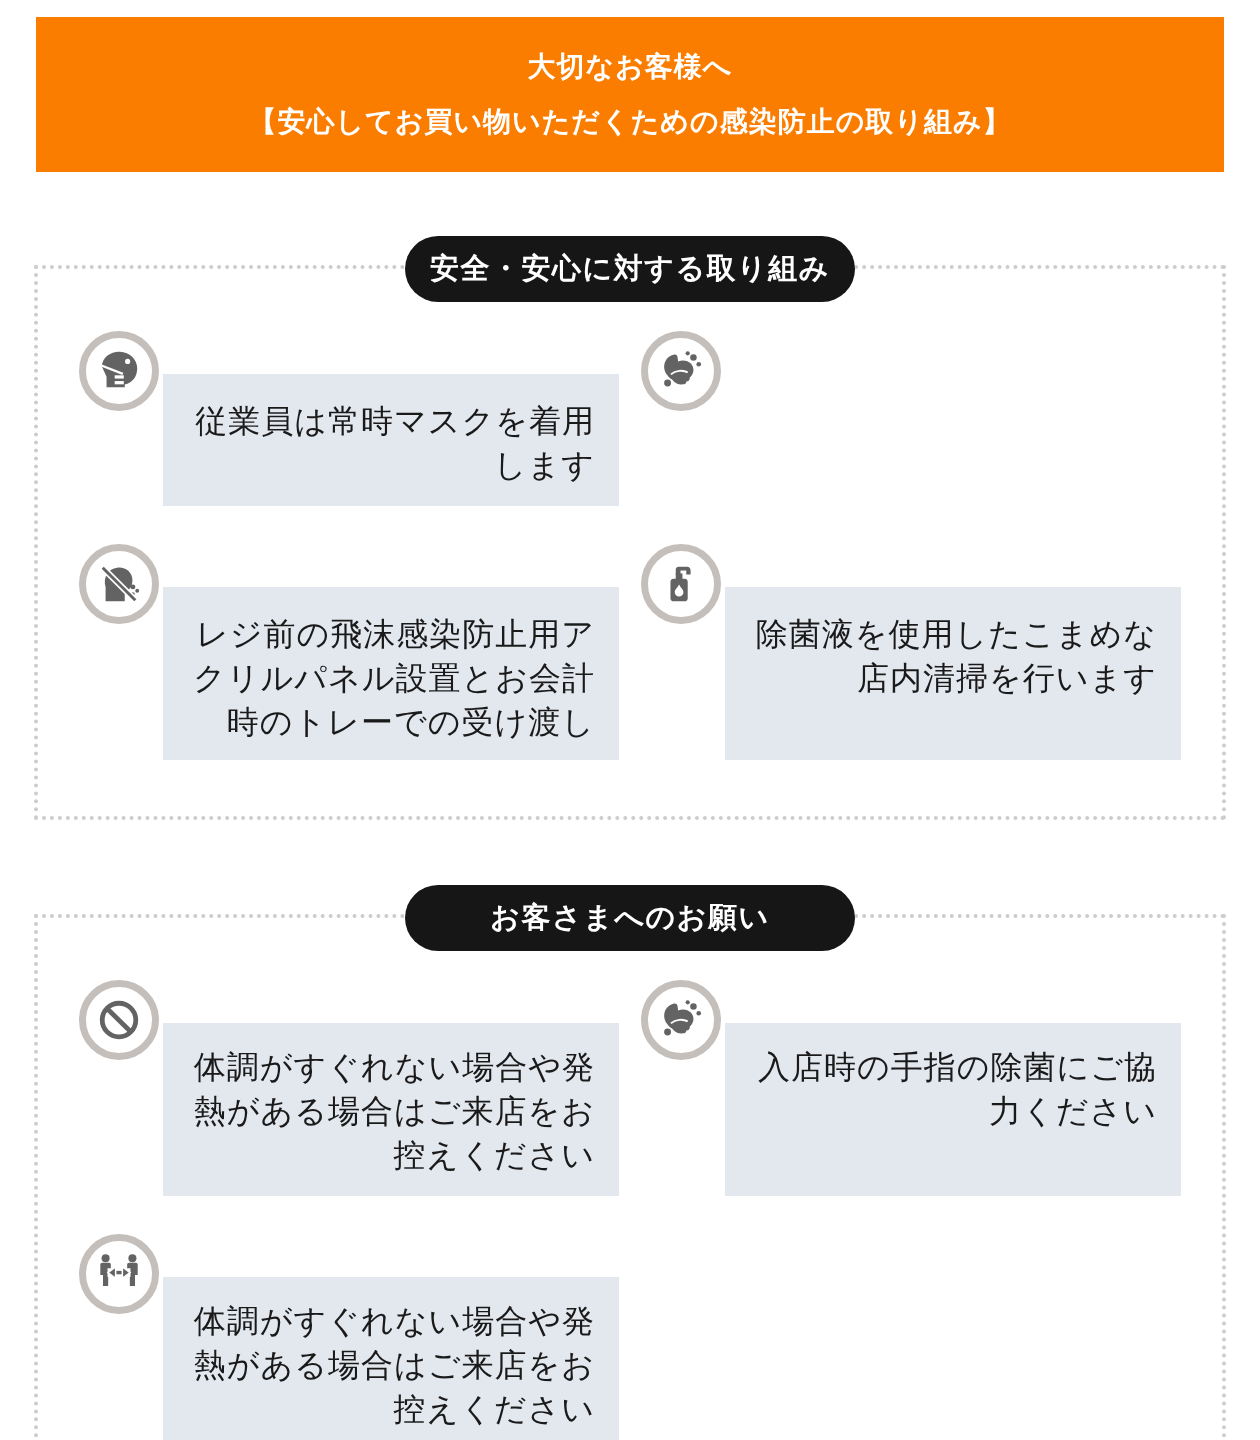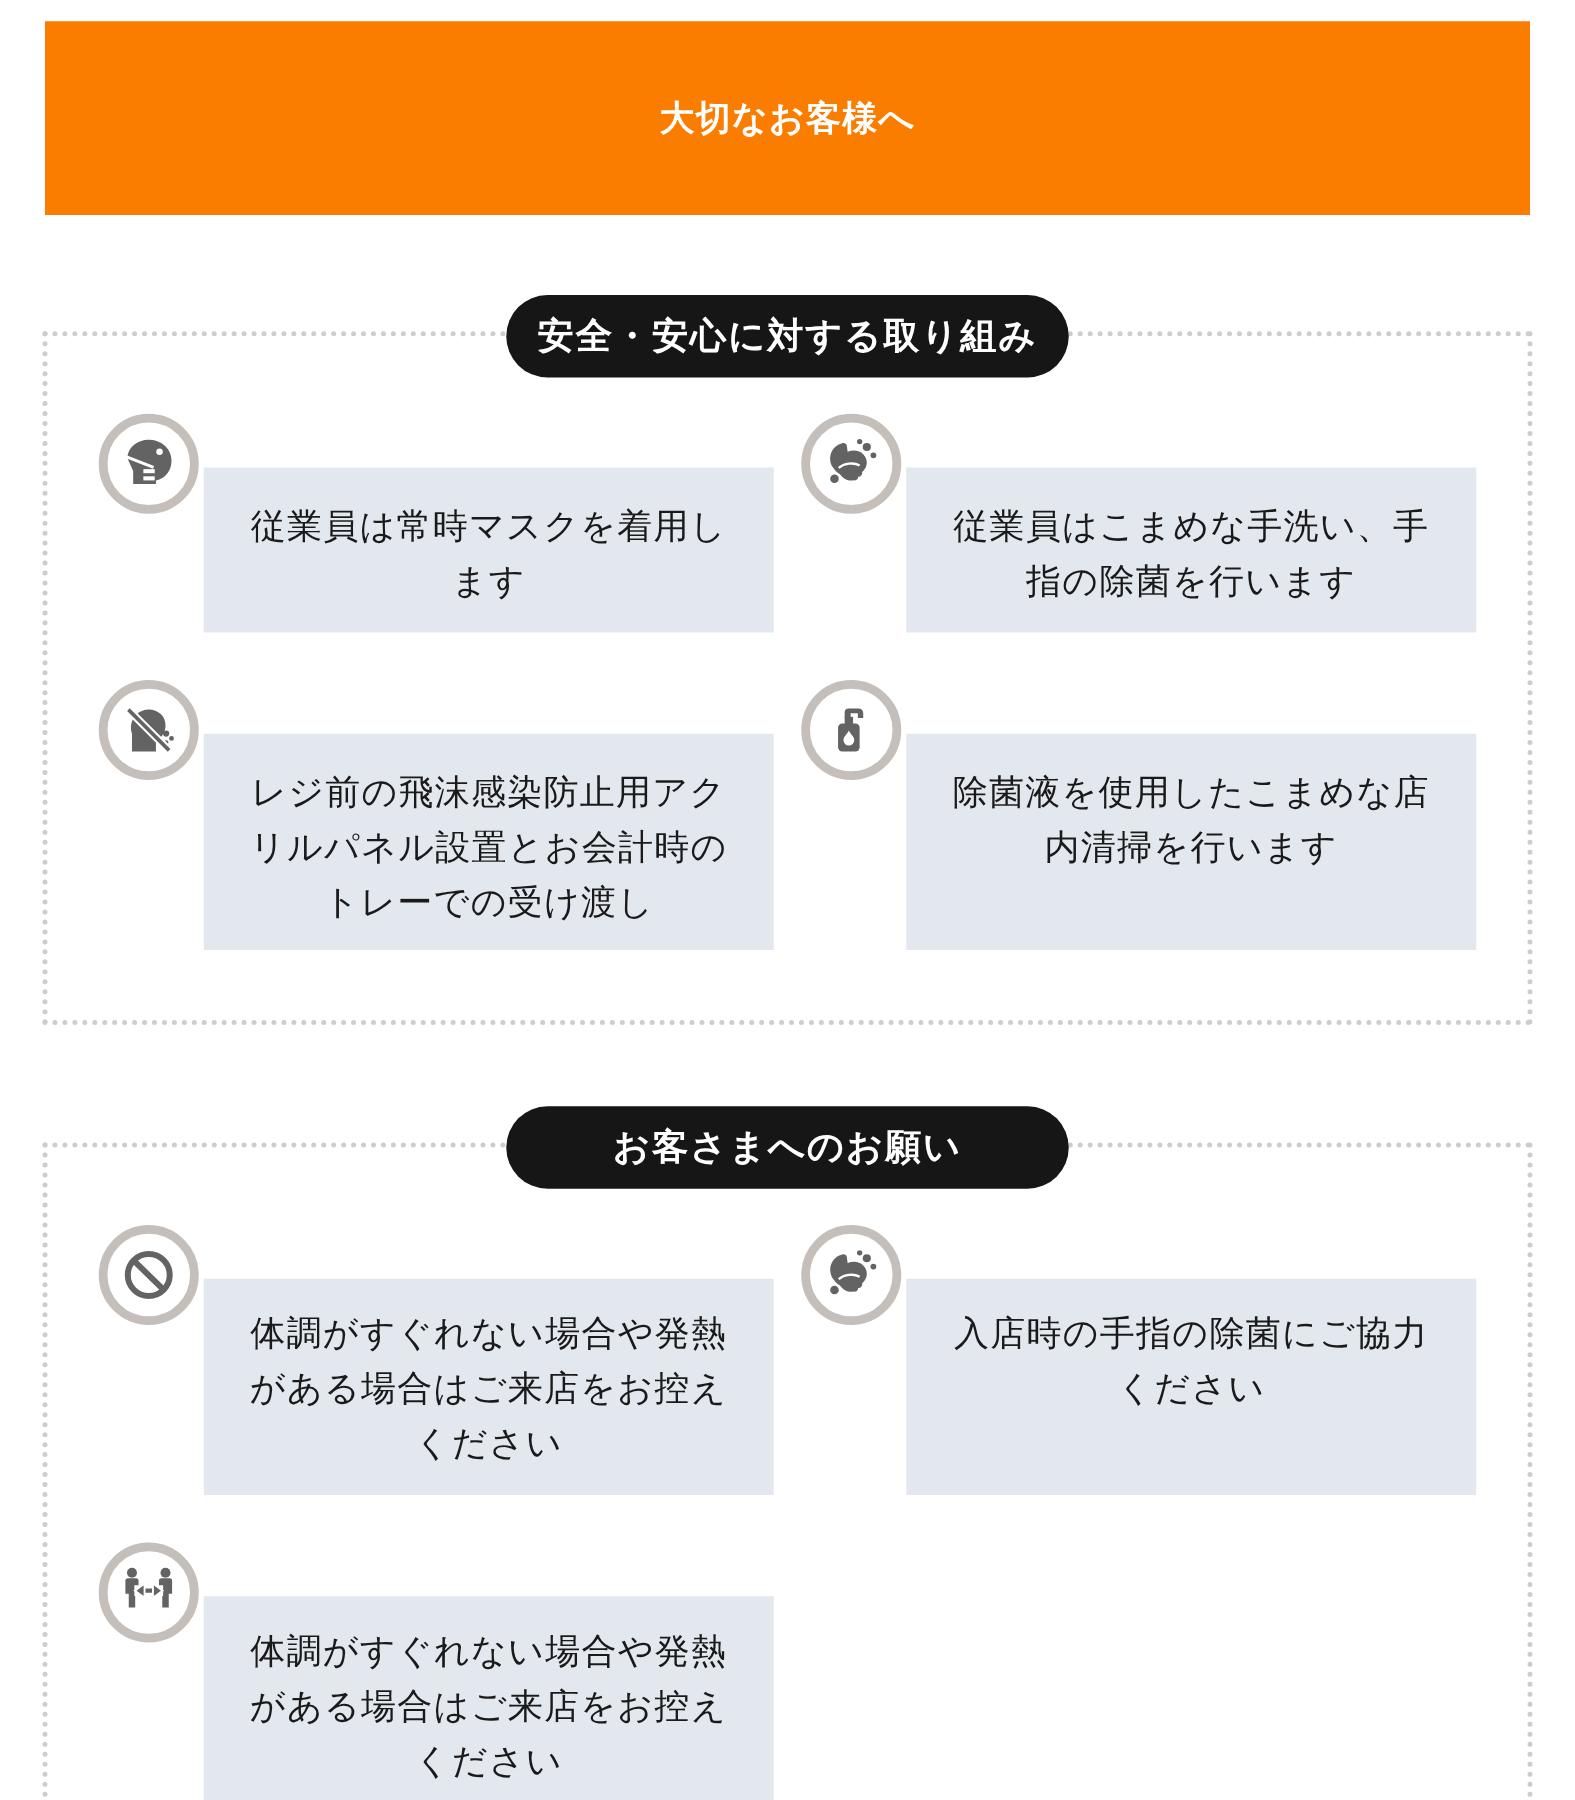--- a/index.html
+++ b/index.html
@@ -71,35 +71,36 @@
     display: flex; align-items: center; justify-content: center;
     z-index: 1;
   }
   .card {
     flex: 1;
     background: #e3e7ee;
     min-height: 132px;
     padding: 25px 24px 16px;
   }
   .card p {
-    font-size: 28px;
+    font-size: 32px;
     line-height: 44px;
     letter-spacing: 1px;
-    text-align: center;
+    text-align: right;
     word-break: normal;
   }
   svg { display: block; }
 </style>
 </head>
 <body>
 
 <div class="page">
 
   <header class="banner">
     <div>大切なお客様へ</div>
+    <div>【安心してお買い物いただくための感染防止の取り組み】</div>
   </header>
 
   <section class="panel panel-1">
     <div class="pill">安全・安心に対する取り組み</div>
     <div class="grid">
 
       <div class="item">
         <div class="icon-circle">
           <svg width="46" height="46" viewBox="0 0 48 48">
             <path fill="#636363" d="M11 41 L11 30 L6 19 C7 9 16 3.5 25 4 C35 4.5 43 12 43 21 C43 30 38 36 30 38 L30 41 Z"></path>
@@ -121,23 +122,20 @@
               <path d="M8 26 C4 18 8 9 16 7 C18 6.2 20 7 20.3 9 L21 14 C26 12 31 13 34 16 C38 20 38 26 34 30 C28 36 16 36 11 30 Z"></path>
               <path d="M17 20 C22 16 30 16 34 20 a3.2 3.2 0 0 1 -2 5.4 a3.2 3.2 0 0 1 1 5.2 a3.2 3.2 0 0 1 -3.2 4.2 a3.2 3.2 0 0 1 -4 3 c-5 1 -10 -2 -12 -7 Z"></path>
               <circle cx="37" cy="10" r="3.4"></circle>
               <circle cx="42.5" cy="17" r="2.4"></circle>
               <circle cx="31" cy="5.5" r="2.2"></circle>
               <circle cx="10" cy="36.5" r="3.6"></circle>
             </g>
             <path d="M13.5 27.5 C18 23.5 26 22.5 31 25.5" stroke="#fff" stroke-width="2" fill="none"></path>
           </svg>
         </div>
-        <div class="card">
-          <p>従業員はこまめな手洗い、手指の除菌を行います</p>
-        </div>
       </div>
 
       <div class="item">
         <div class="icon-circle">
           <svg width="46" height="46" viewBox="0 0 48 48">
             <path fill="#636363" d="M10 42 L10 27 C7 17 13 8 22 7 C31 6 38 12 38 20 C38 26 35 30.5 30 32.5 L30 42 Z"></path>
             <g fill="#636363">
               <circle cx="38.5" cy="27" r="2.6"></circle>
               <circle cx="43" cy="31" r="2"></circle>
               <circle cx="38.5" cy="34.5" r="1.9"></circle>

